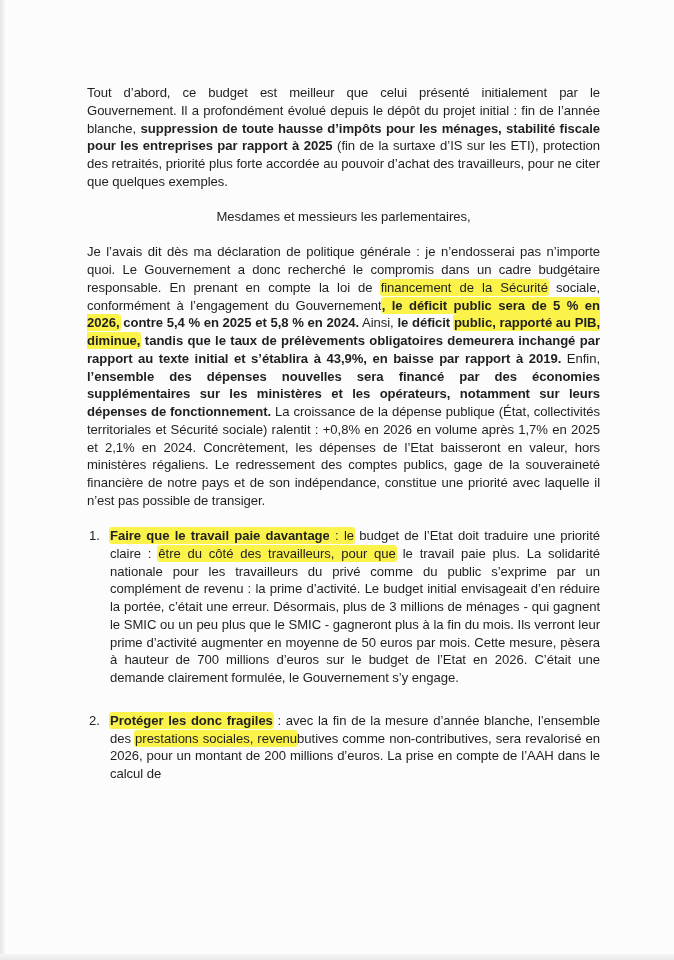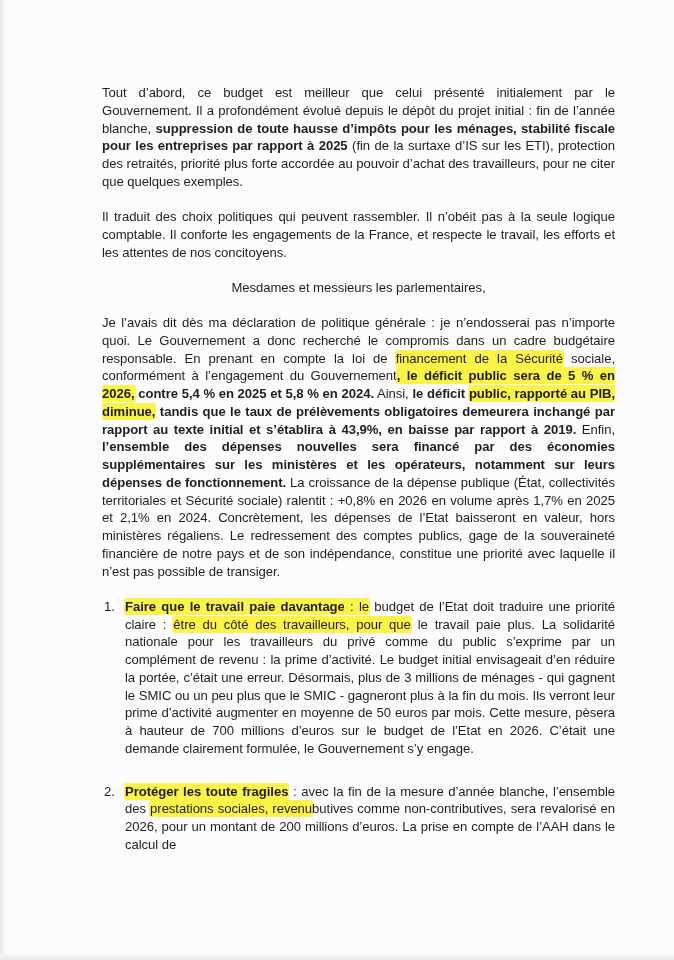--- a/index.html
+++ b/index.html
@@ -12,45 +12,44 @@
   }
   .page-edge {
     position: absolute; left: 0; top: 0; width: 5px; height: 960px;
     background: linear-gradient(to right, #e6e6e6, #f7f7f7);
   }
   .page-bottom {
     position: absolute; left: 0; bottom: 0; width: 674px; height: 6px;
     background: linear-gradient(to bottom, #f6f6f6, #e9e9e9);
   }
   .doc {
-    position: absolute; left: 102px; top: 84px; width: 513px;
+    position: absolute; left: 87px; top: 84px; width: 513px;
     font-size: 13.1px; line-height: 17.75px; letter-spacing: -0.05px;
   }
   .doc p { margin: 0 0 17.5px 0; text-align: justify; }
   .doc p.left { text-align: center; }
   .b { font-weight: bold; }
   .hl { background: #fbf24a; box-shadow: 0 0 0 1px #fbf24a; border-radius: 2px; }
   ol.list { margin: 0; padding: 0; list-style: none; }
   ol.list li { position: relative; padding-left: 23px; margin-bottom: 25px; text-align: justify; }
   ol.list li .num { position: absolute; left: 2px; top: 0; }
 </style>
 </head>
 <body>
 
 <div class="page-edge"></div>
 <div class="page-bottom"></div>
 
 <div class="doc">
   <p><span>Tout d’abord, ce budget est meilleur que celui présenté initialement par le Gouvernement. Il a profondément évolué depuis le dépôt du projet initial : fin de l’année blanche, </span><span class="b">suppression de toute hausse d’impôts pour les ménages, stabilité fiscale pour les entreprises par rapport à 2025</span><span> (fin de la surtaxe d’IS sur les ETI), protection des retraités, priorité plus forte accordée au pouvoir d’achat des travailleurs, pour ne citer que quelques exemples.</span></p>
-  <p><span>Il traduit des choix politiques qui peuvent rassembler. Il n’obéit pas à la seule logique comptable. Il conforte les engagements de la France, et respecte le travail, les efforts et les attentes de nos concitoyens.</span></p>
   <p class="left"><span>Mesdames et messieurs les parlementaires,</span></p>
   <p><span>Je l’avais dit dès ma déclaration de politique générale : je n’endosserai pas n’importe quoi. Le Gouvernement a donc recherché le compromis dans un cadre budgétaire responsable. En prenant en compte la loi de </span><span class="hl">financement de la Sécurité</span><span> sociale, conformément à l’engagement du Gouvernement</span><span class="b hl">, le déficit public sera de 5 % en 2026,</span><span class="b"> contre 5,4 % en 2025 et 5,8 % en 2024.</span><span> Ainsi, </span><span class="b">le déficit </span><span class="b hl">public, rapporté au PIB, diminue,</span><span class="b"> tandis que le taux de prélèvements obligatoires demeurera inchangé par rapport au texte initial et s’établira à 43,9%, en baisse par rapport à 2019.</span><span> Enfin, </span><span class="b">l’ensemble des dépenses nouvelles sera financé par des économies supplémentaires sur les ministères et les opérateurs, notamment sur leurs dépenses de fonctionnement.</span><span> La croissance de la dépense publique (État, collectivités territoriales et Sécurité sociale) ralentit : +0,8% en 2026 en volume après 1,7% en 2025 et 2,1% en 2024. Concrètement, les dépenses de l’Etat baisseront en valeur, hors ministères régaliens. Le redressement des comptes publics, gage de la souveraineté financière de notre pays et de son indépendance, constitue une priorité avec laquelle il n’est pas possible de transiger.</span></p>
   <ol class="list">
     <li>
       <span class="num">1.</span>
       <span><span class="b hl">Faire que le travail paie davantage</span><span class="hl"> : le</span><span> budget de l’Etat doit traduire une priorité claire : </span><span class="hl">être du côté des travailleurs, pour que</span><span> le travail paie plus. La solidarité nationale pour les travailleurs du privé comme du public s’exprime par un complément de revenu : la prime d’activité. Le budget initial envisageait d’en réduire la portée, c’était une erreur. Désormais, plus de 3 millions de ménages - qui gagnent le SMIC ou un peu plus que le SMIC - gagneront plus à la fin du mois. Ils verront leur prime d’activité augmenter en moyenne de 50 euros par mois. Cette mesure, pèsera à hauteur de 700 millions d’euros sur le budget de l’Etat en 2026. C’était une demande clairement formulée, le Gouvernement s’y engage.</span></span>
     </li>
     <li>
       <span class="num">2.</span>
-      <span><span class="b hl">Protéger les toute fragiles</span><span> : avec la fin de la mesure d’année blanche, l’ensemble des </span><span class="hl">prestations sociales, revenu</span><span>butives comme non-contributives, sera revalorisé en 2026, pour un montant de 200 millions d’euros. La prise en compte de l’AAH dans le calcul de</span></span>
+      <span><span class="b hl">Protéger les donc fragiles</span><span> : avec la fin de la mesure d’année blanche, l’ensemble des </span><span class="hl">prestations sociales, revenu</span><span>butives comme non-contributives, sera revalorisé en 2026, pour un montant de 200 millions d’euros. La prise en compte de l’AAH dans le calcul de</span></span>
     </li>
   </ol>
 </div>
 
 </body></html>

